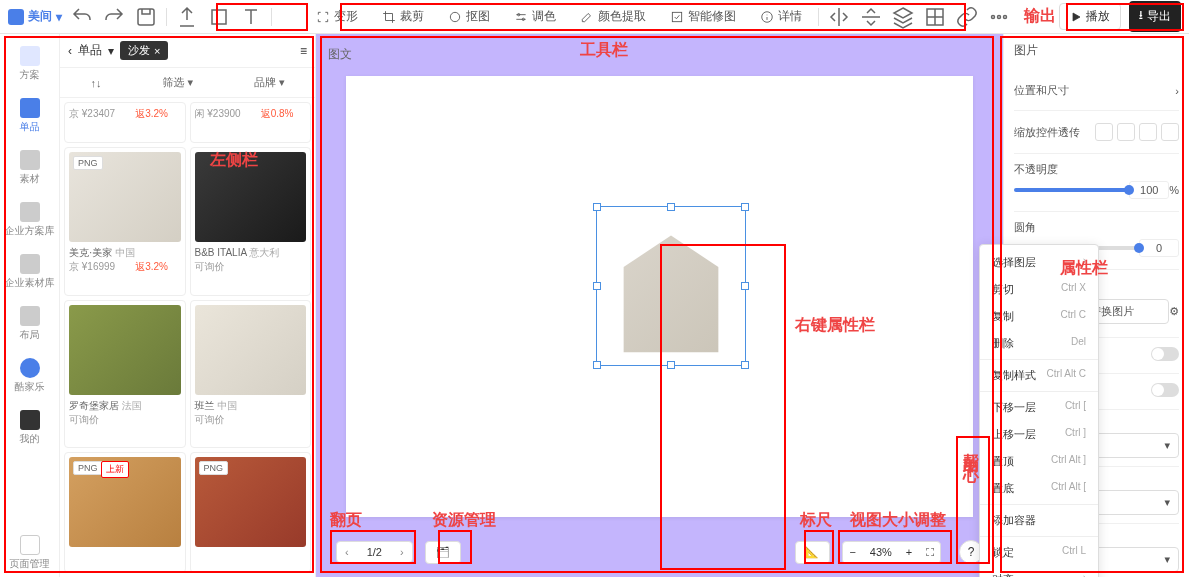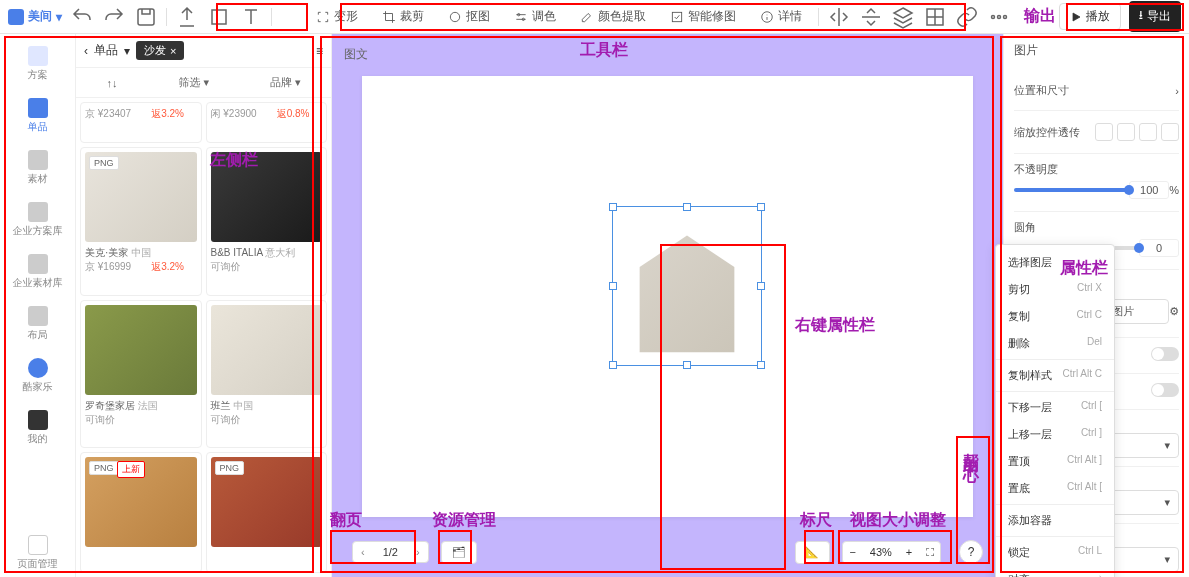--- a/index.html
+++ b/index.html
@@ -8,23 +8,23 @@
 .logo{display:flex;align-items:center;gap:4px;font-weight:bold;color:#4a7fe8}
 .logo-icon{width:16px;height:16px;background:#4a7fe8;border-radius:3px}
 .tb-ico{width:24px;height:24px;display:flex;align-items:center;justify-content:center;cursor:pointer;color:#666;border-radius:3px}
 .tb-sep{width:1px;height:18px;background:#e0e0e0}
 .tb-btn{display:flex;align-items:center;gap:4px;padding:4px 8px;cursor:pointer;color:#555;font-size:12px}
 .tb-btn svg{width:14px;height:14px}
 .spacer{flex:1}
 .play-btn{background:#fff;border:1px solid #ddd;border-radius:4px;padding:4px 10px;display:flex;align-items:center;gap:4px;cursor:pointer}
 .export-btn{background:#222;color:#fff;border-radius:4px;padding:5px 10px;display:flex;align-items:center;gap:4px;cursor:pointer}
 .redbox{border:2px solid red;position:absolute;pointer-events:none;z-index:50}
-.redtxt{position:absolute;color:#a21caf;font-size:16px;font-weight:bold;z-index:51;pointer-events:none}
+.redtxt{position:absolute;color:#ef4444;font-size:16px;font-weight:bold;z-index:51;pointer-events:none}
 .main{display:flex;height:calc(100% - 34px)}
-.leftnav{width:76px;border-right:1px solid #eee;display:flex;flex-direction:column;align-items:center;padding-top:6px;gap:4px}
+.leftnav{width:60px;border-right:1px solid #eee;display:flex;flex-direction:column;align-items:center;padding-top:6px;gap:4px}
 .nav-item{width:100%;padding:6px 0;text-align:center;font-size:10px;color:#888;cursor:pointer}
 .nav-item.active{color:#4a7fe8}
 .nav-ico{width:20px;height:20px;margin:0 auto 2px;background:#ccc;border-radius:3px}
 .leftpanel{width:256px;border-right:1px solid #eee;display:flex;flex-direction:column}
 .lp-head{height:34px;display:flex;align-items:center;padding:0 8px;gap:6px;border-bottom:1px solid #f0f0f0}
 .chip{background:#333;color:#fff;border-radius:3px;padding:2px 8px;font-size:11px;display:flex;align-items:center;gap:4px}
 .lp-filter{height:30px;display:flex;align-items:center;justify-content:space-around;border-bottom:1px solid #f0f0f0;color:#666;font-size:11px}
 .lp-grid{flex:1;overflow:auto;padding:4px;display:grid;grid-template-columns:1fr 1fr;gap:4px}
 .card{border:1px solid #eee;border-radius:4px;padding:4px;font-size:10px;color:#666}
 .card-img{width:100%;height:90px;background:linear-gradient(135deg,#e8e4dc,#d4cfc4);border-radius:3px;margin-bottom:4px;position:relative}

